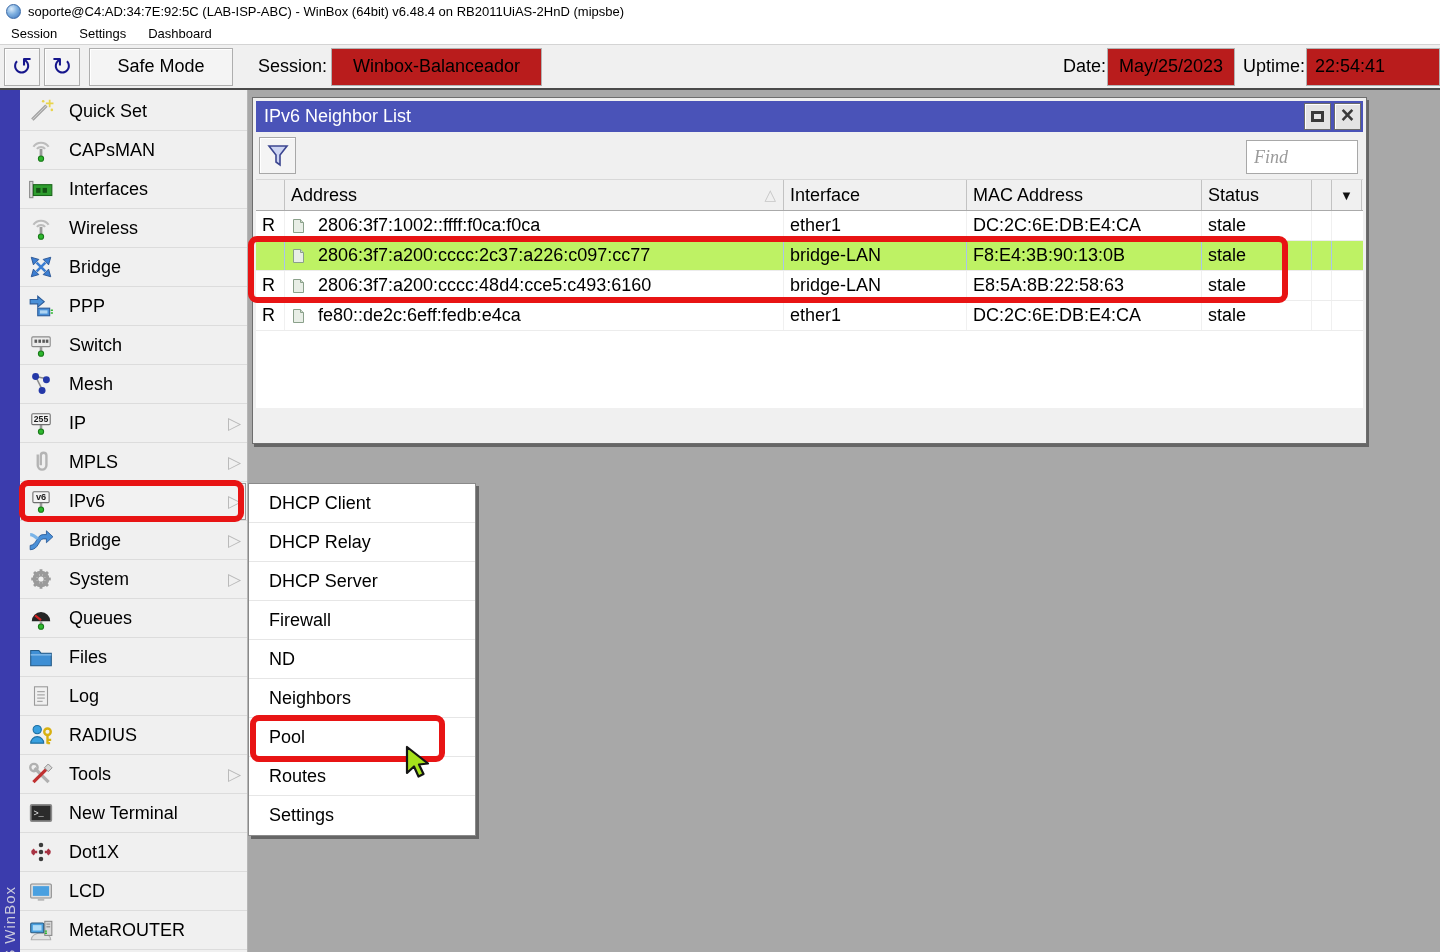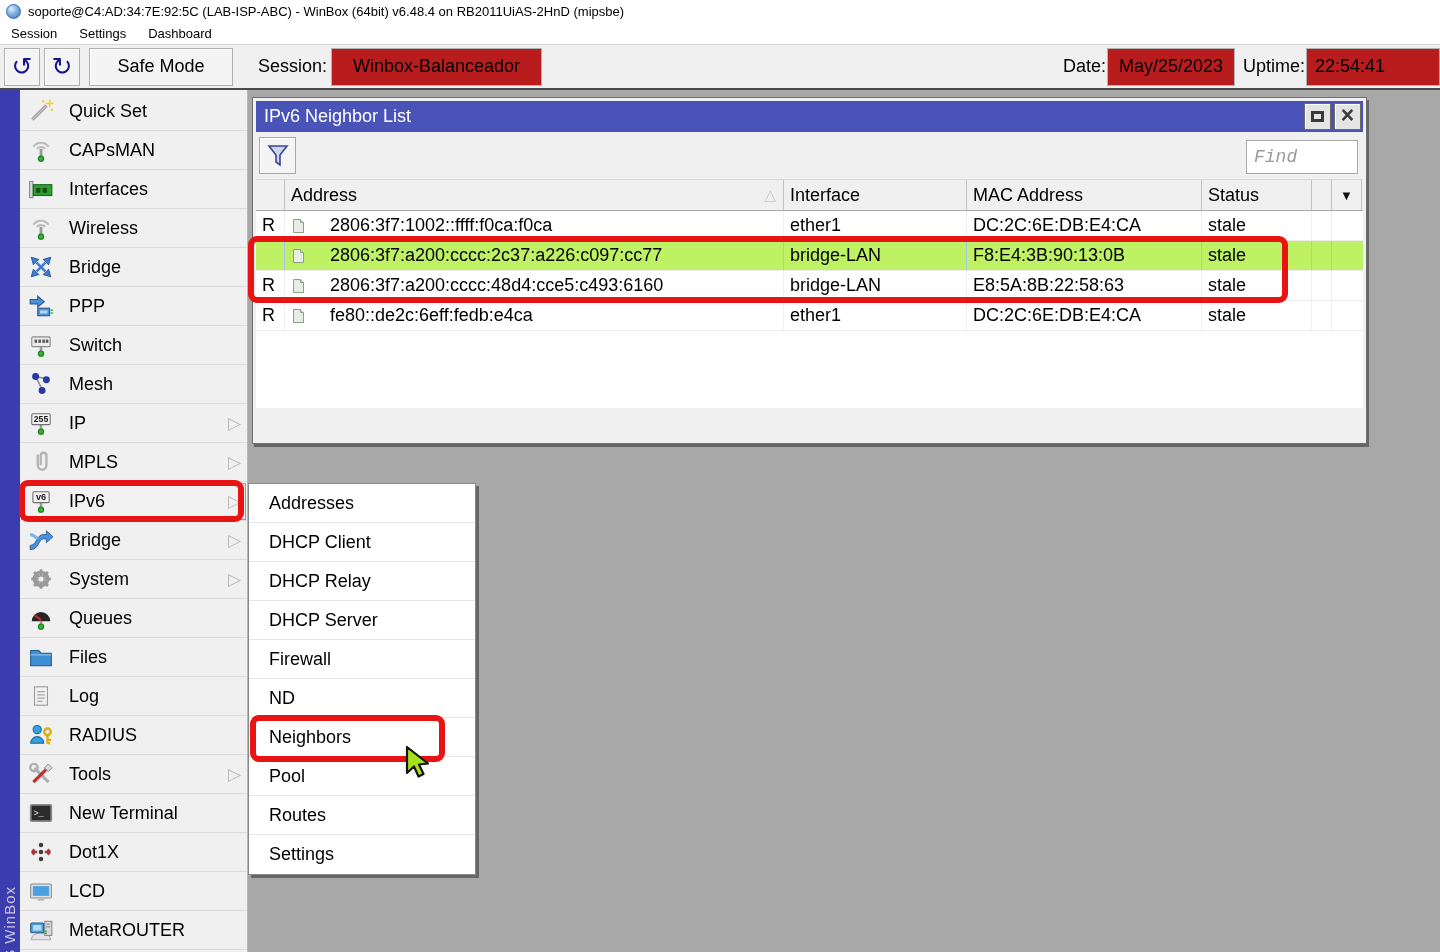--- a/index.html
+++ b/index.html
@@ -35,33 +35,33 @@
   .sb-item.active{background:#f2f2f2;outline:1px solid #9a9a9a;outline-offset:-2px}
   
   .window{position:absolute;left:252px;top:7px;width:1115px;height:347px;background:#f0f0f0;border:1px solid #6e6e6e;box-shadow:2px 3px 0 rgba(35,35,35,.5);padding:3px}
   .wtitle{height:31px;background:#4a53b8;color:#fff;display:flex;align-items:center;padding-left:8px;font-size:18px}
   .wbtns{margin-left:auto;display:flex;gap:3px;margin-right:2px}
   .wbtn{width:27px;height:27px;background:#e4e4e4;border:1px solid #6a6a6a;box-shadow:inset 1px 1px 0 #fff;display:flex;align-items:center;justify-content:center}
   .maxglyph{width:13px;height:11px;border:3px solid #3a3a3a}
   .closeglyph{font-size:23px;font-weight:bold;color:#3a3a3a;line-height:1;margin-top:-3px}
   .wtoolbar{height:47px;position:relative}
   .fbtn{position:absolute;left:3px;top:5px;width:37px;height:37px;background:#f4f4f4;border:1px solid #a8a8a8;box-shadow:inset 1px 1px 0 #fff;display:flex;align-items:center;justify-content:center}
-  .find{position:absolute;right:5px;top:8px;width:112px;height:31px;border:1px solid #a8a8a8;background:#fff;font-size:18px;padding:16px 7px;font-family:Liberation Mono, monospace}
+  .find{position:absolute;right:5px;top:8px;width:112px;height:31px;border:1px solid #a8a8a8;background:#fff;font-size:18px;padding:16px 7px;font-family:Liberation Serif, serif}
   .find::placeholder{color:#9a9a9a;font-style:italic;opacity:1}
   .theader{display:flex;height:32px;font-size:18px;background:#f0f0f0;border-top:1px solid #d8d8d8;border-bottom:1px solid #aaa}
   .hc{display:flex;align-items:center;padding-left:6px;border-right:1px solid #c2c2c2;overflow:hidden}
   .hc.flag{width:29px}.hc.addr{width:499px}.hc.ifc{width:183px}.hc.mac{width:235px}.hc.st{width:110px}.hc.pad{width:20px}.hc.btn{width:30px;justify-content:center;padding:0}
   .sort{margin-left:auto;margin-right:7px;color:#c6c6c6;font-size:15px}
   .ddarrow{font-size:13px;color:#111}
   .tbody{background:#fff;height:197px;overflow:hidden}
   .trow{display:flex;height:30px;font-size:18px;border-bottom:1px solid #ececec}
   .trow.sel{background:#bef264}
   .c{display:flex;align-items:center;padding-left:6px;border-right:1px solid #f0f0f0;overflow:hidden;white-space:nowrap}
   .trow.sel .c{border-right-color:#a9c4ec}
-  .c.flag{width:29px}.c.addr{width:499px;gap:24px}.c.ifc{width:183px}.c.mac{width:235px}.c.st{width:110px}.c.pad{width:20px}.c.last{width:30px;border-right:none}
+  .c.flag{width:29px}.c.addr{width:499px;gap:12px}.c.ifc{width:183px}.c.mac{width:235px}.c.st{width:110px}.c.pad{width:20px}.c.last{width:30px;border-right:none}
   .doc{flex:0 0 auto}
   .statusbar{height:32px;border-top:1px solid #b8b8b8;background:#f0f0f0;display:flex;align-items:center;padding-left:7px;font-size:18px}
   
   .ctxmenu{position:absolute;left:248px;top:393px;width:228px;background:#fff;border:1px solid #8a8a8a;box-shadow:3px 3px 0 rgba(35,35,35,.5)}
   .cm-item{height:39px;display:flex;align-items:center;padding-left:20px;font-size:18px;border-bottom:1px solid #e6e6e6;cursor:default}
   .cm-item:last-child{border-bottom:none}
   
   .redbox{position:absolute;border:6px solid #e81414;border-radius:9px;pointer-events:none}
   .rb-rows{left:248px;top:146px;width:1040px;height:67px}
   .rb-ipv6{left:19px;top:390px;width:225px;height:42px}
@@ -450,21 +450,20 @@
           <span class="c ifc">ether1</span>
           <span class="c mac">DC:2C:6E:DB:E4:CA</span>
           <span class="c st">stale</span>
           <span class="c pad"></span>
           <span class="c last"></span>
         </div>
       </div>
   </div>
 
   <div class="ctxmenu">
-      <div class="cm-item">Addresses</div>
       <div class="cm-item">DHCP Client</div>
       <div class="cm-item">DHCP Relay</div>
       <div class="cm-item">DHCP Server</div>
       <div class="cm-item">Firewall</div>
       <div class="cm-item">ND</div>
       <div class="cm-item">Neighbors</div>
       <div class="cm-item">Pool</div>
       <div class="cm-item">Routes</div>
       <div class="cm-item">Settings</div>
     </div>

